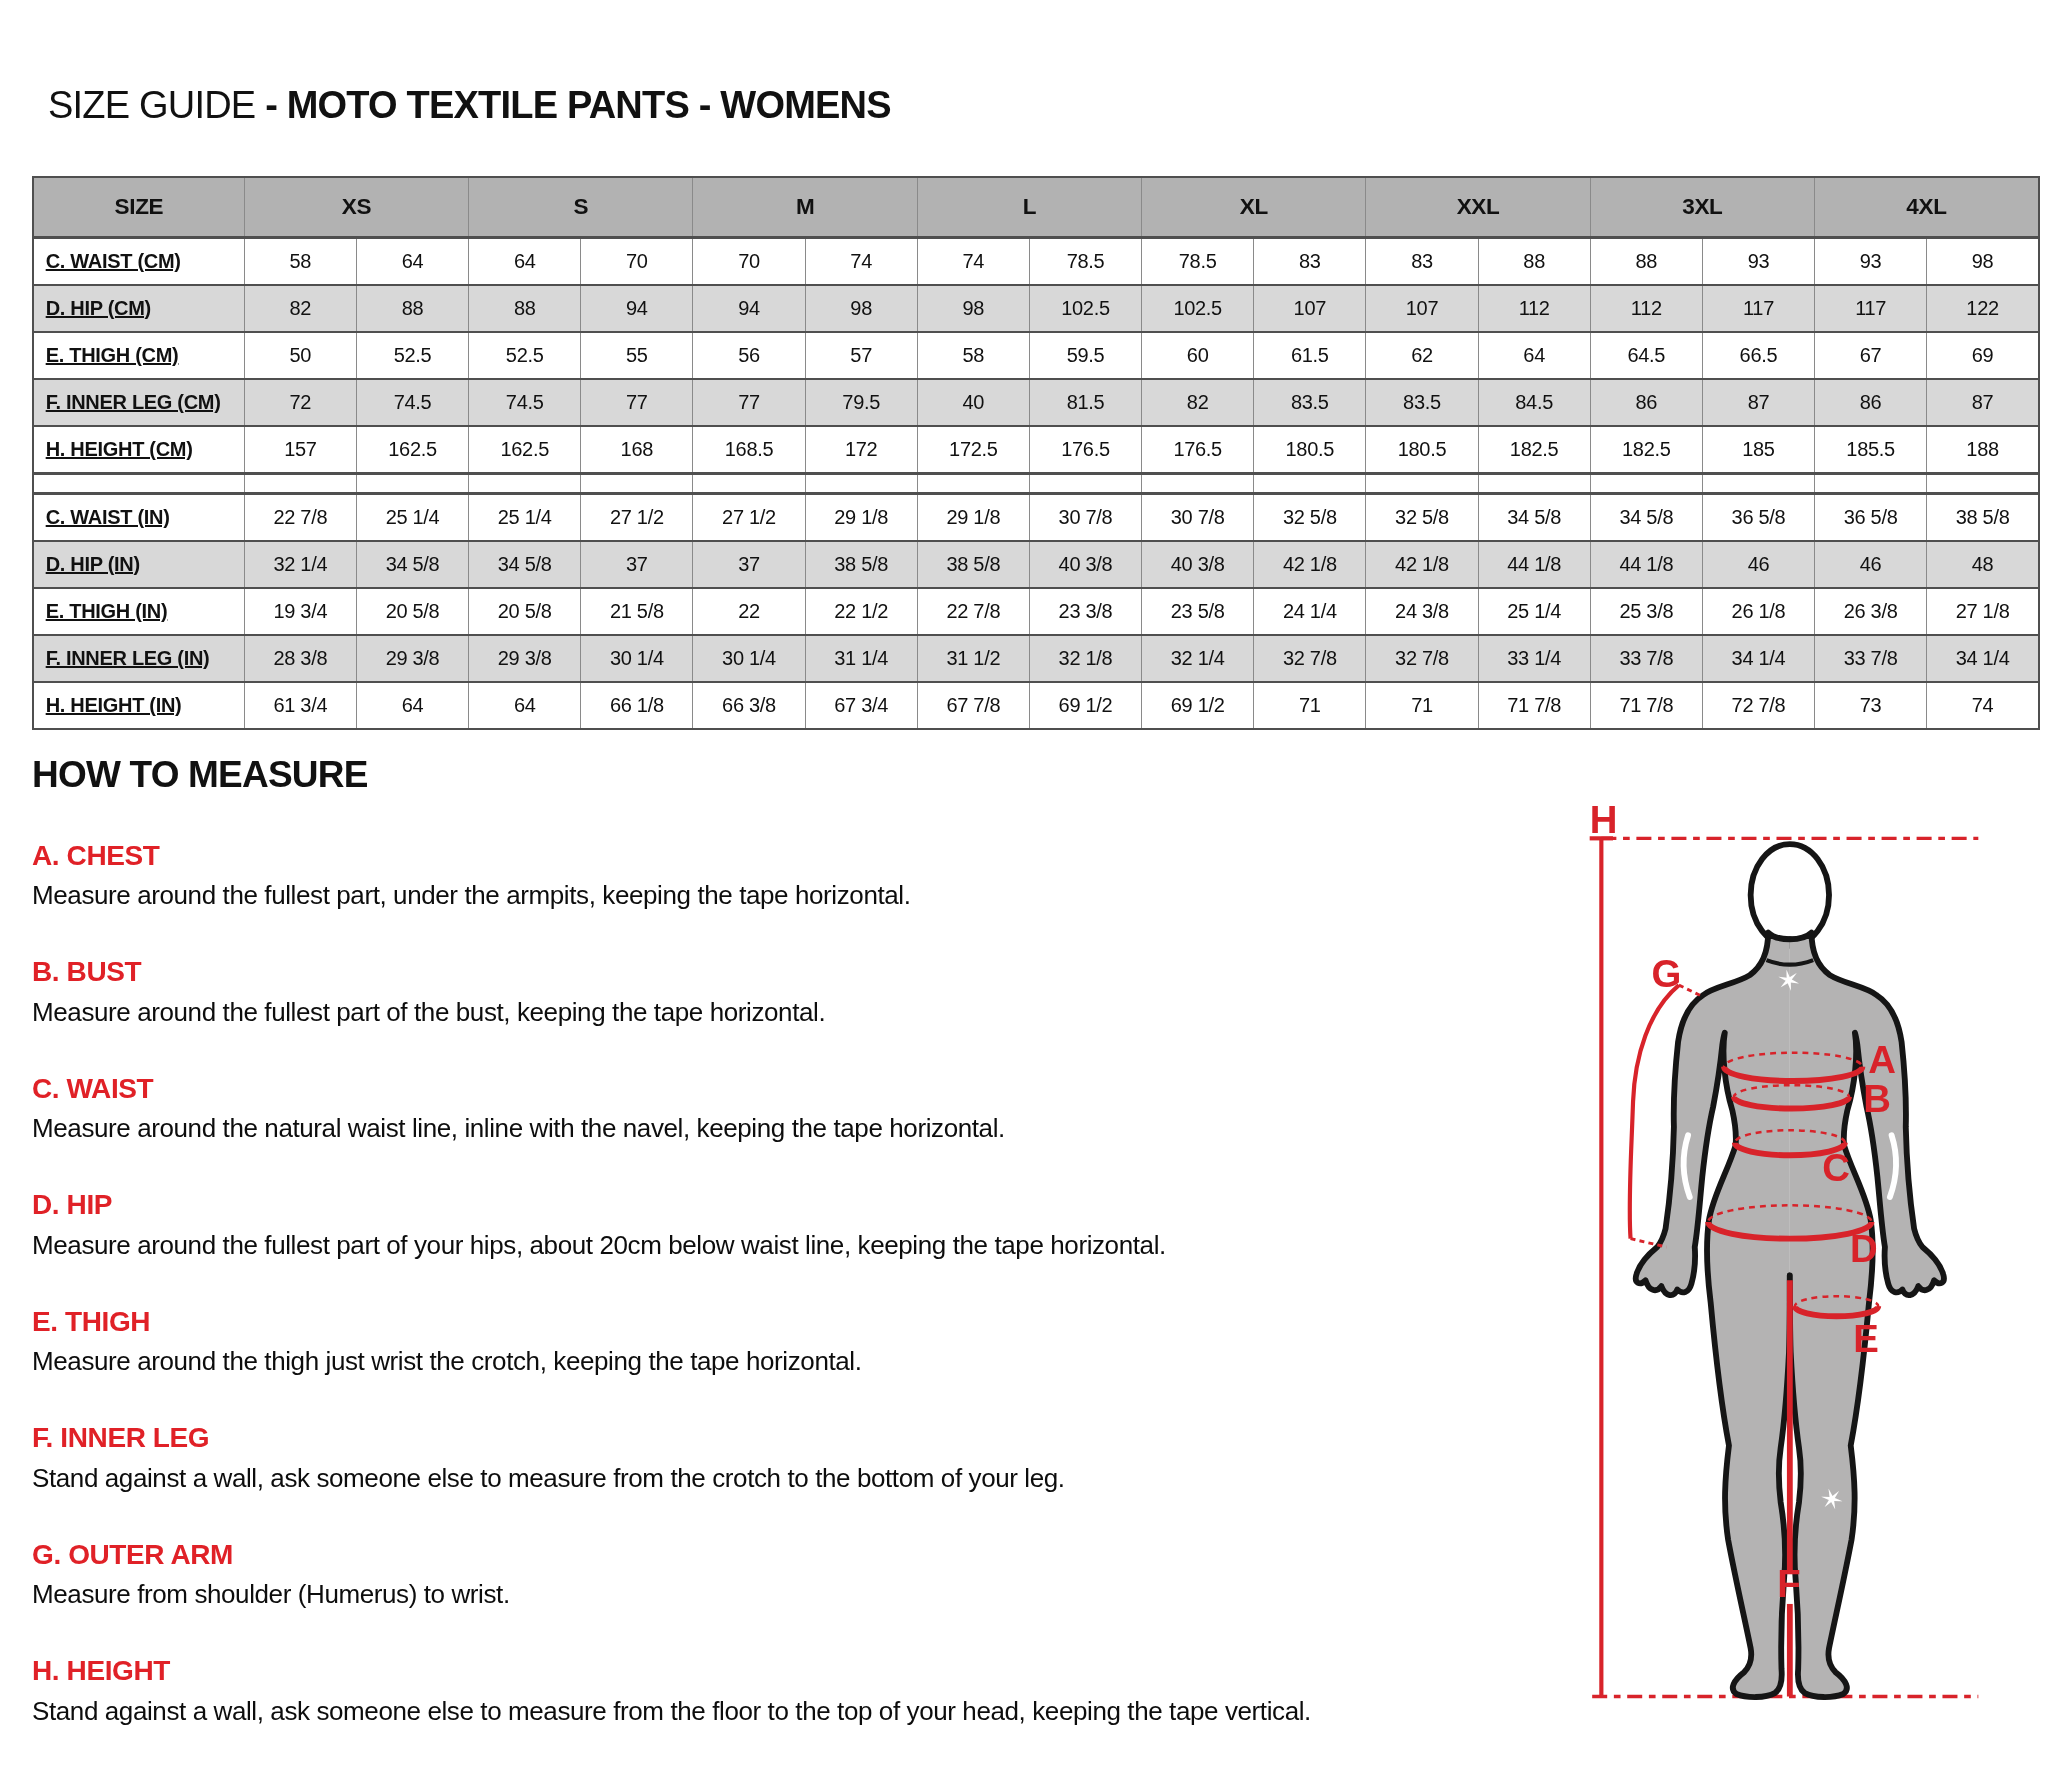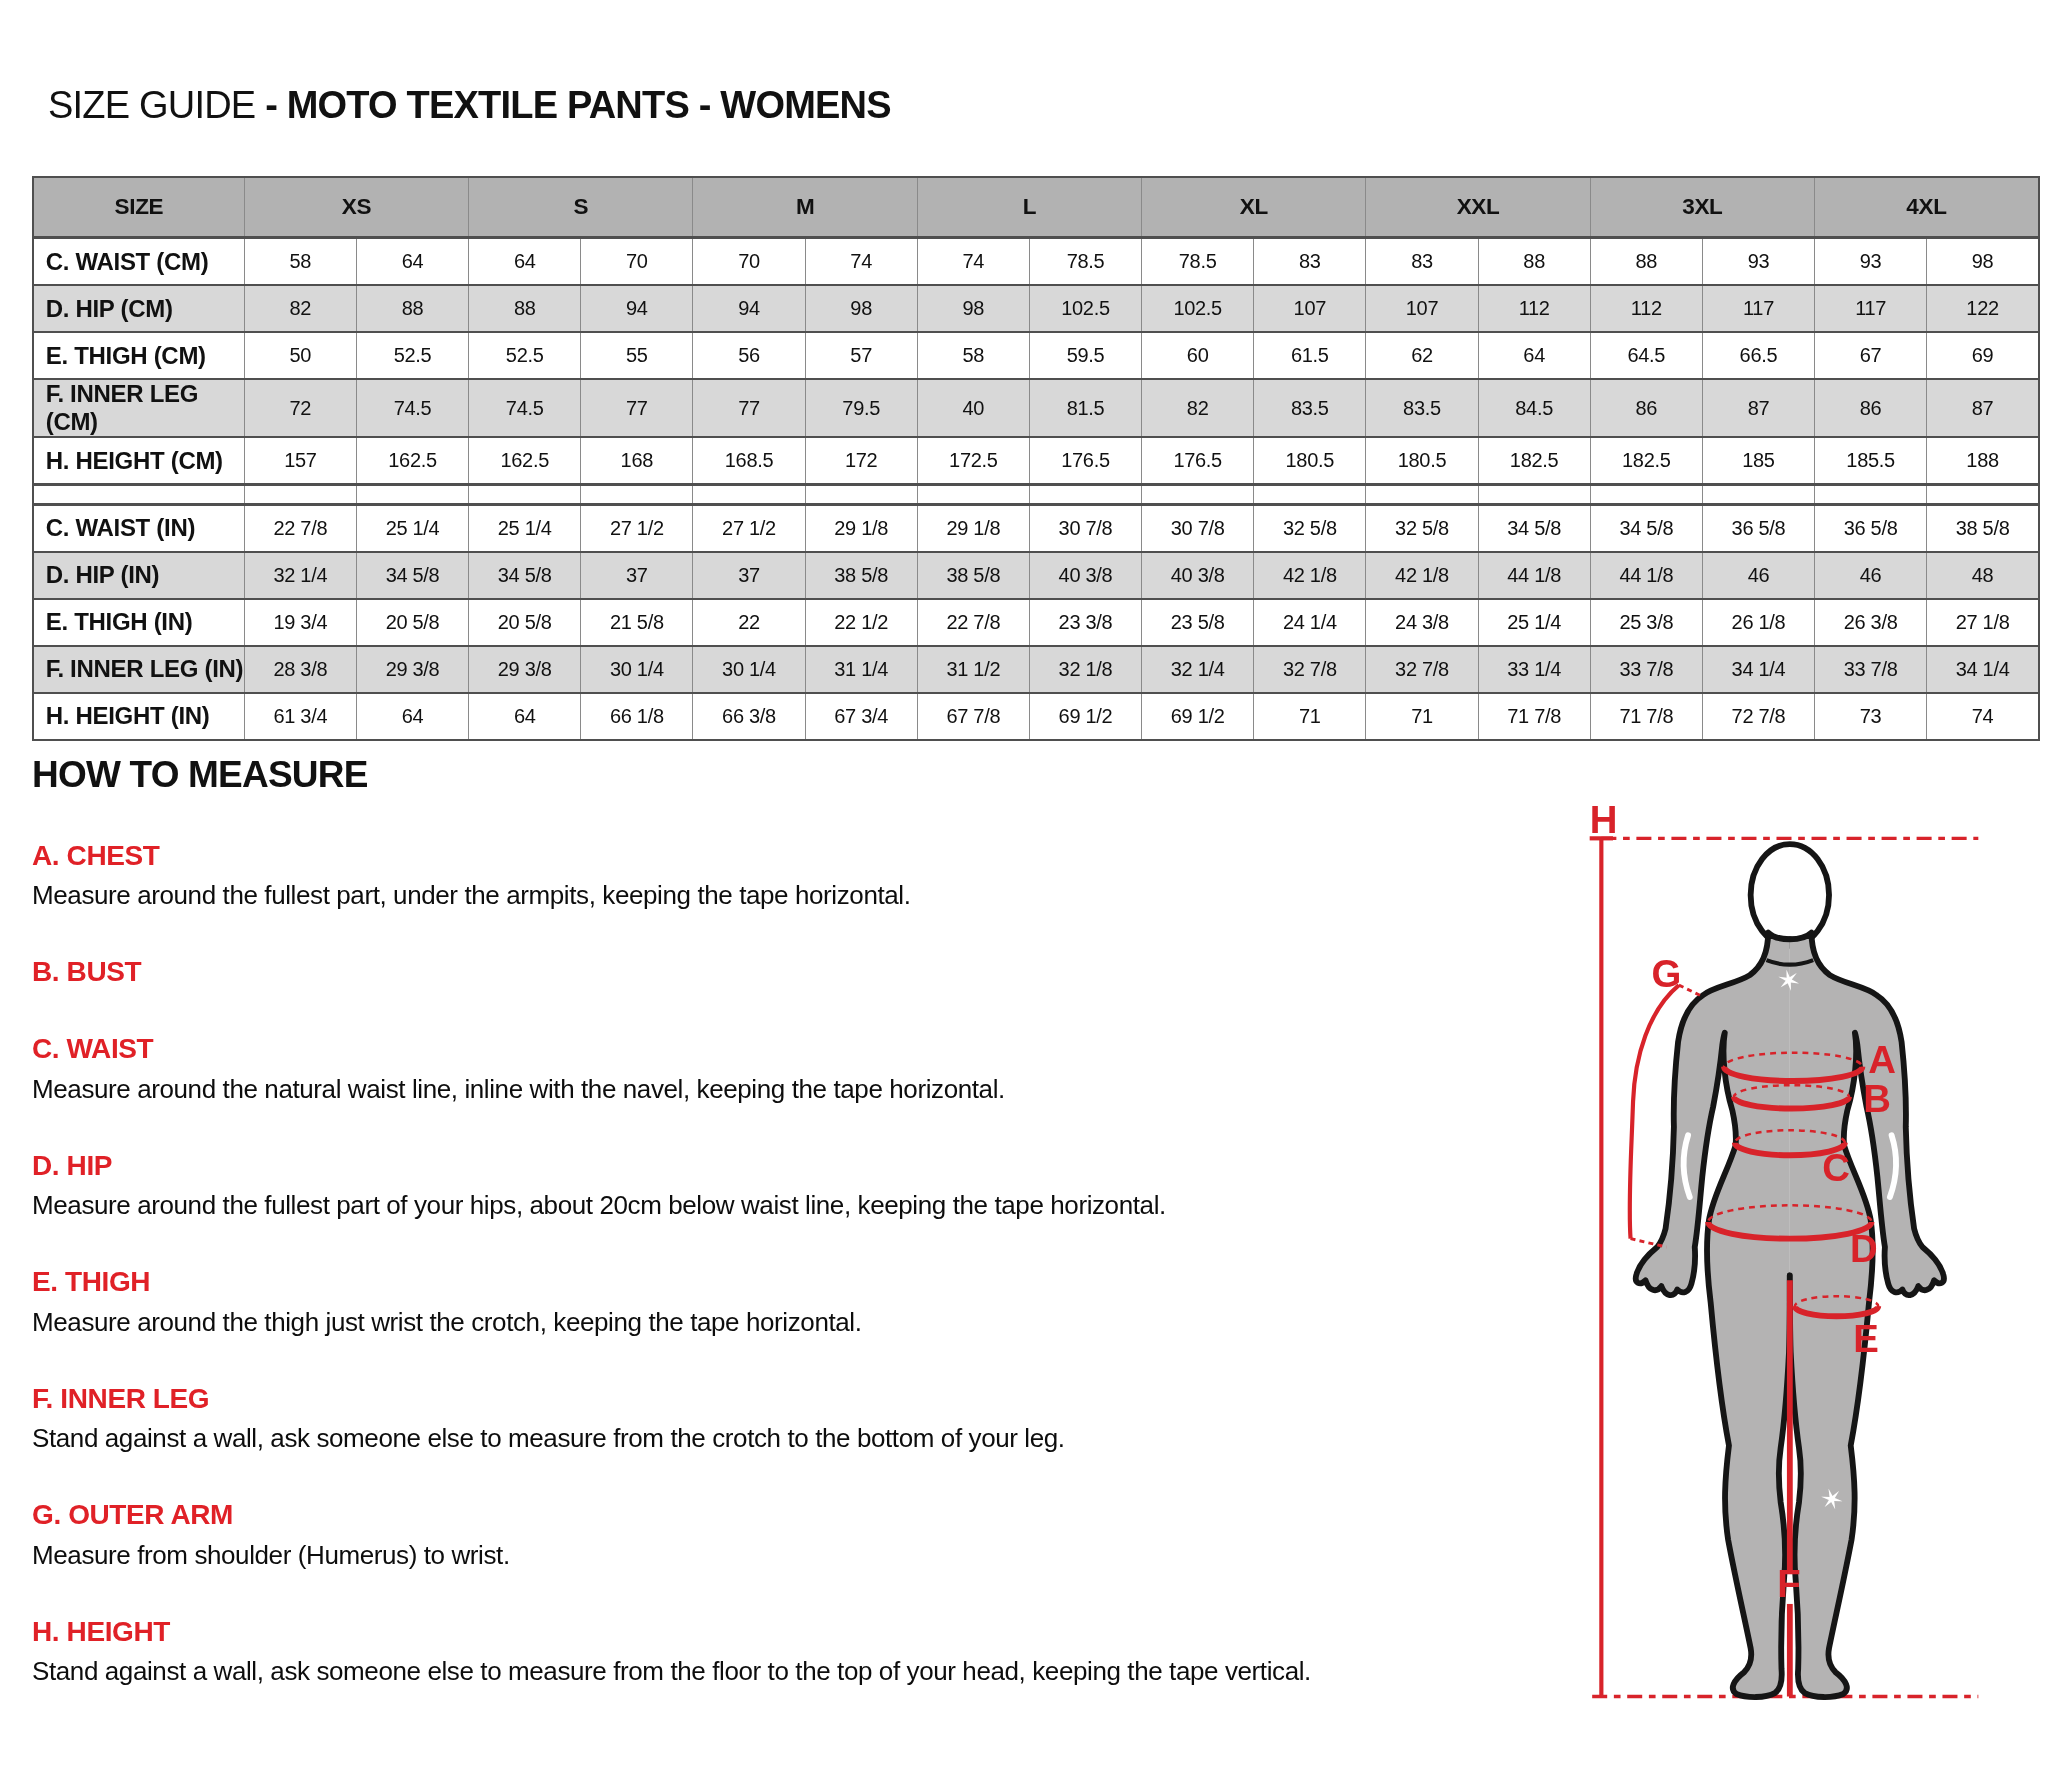--- a/index.html
+++ b/index.html
@@ -37,21 +37,21 @@
     font-size:20px;padding:0;
   }
   table.size-table thead tr{
     background:var(--header-bg);
     border-bottom:3.3px solid var(--border-dark);
   }
   table.size-table thead th{height:58px;font-size:22.5px;font-weight:700;}
   table.size-table tbody tr{border-bottom:2.5px solid var(--border-dark);}
   table.size-table tbody tr.shaded{background:var(--row-alt);}
   table.size-table tbody tr th.row-label{
-    text-align:left;padding-left:11.7px;font-weight:700;font-size:24px;
+    text-align:left;padding-left:11.7px;font-weight:700;font-size:20px;text-decoration:underline;
   }
   table.size-table tbody tr:not(.spacer) th,
   table.size-table tbody tr:not(.spacer) td{height:45px;}
   table.size-table tr.spacer{
     border-top:3.3px solid var(--border-dark);
     border-bottom:3.3px solid var(--border-dark);
     background:#ffffff;
   }
   table.size-table tr.spacer td{height:16.7px;}
 
@@ -332,20 +332,21 @@
 
 <h2 class="htm-heading">HOW TO MEASURE</h2>
 
 <div class="measure-sections">
     <div class="measure-section">
       <h3 class="measure-heading">A. CHEST</h3>
       <p class="measure-text">Measure around the fullest part, under the armpits, keeping the tape horizontal.</p>
     </div>
     <div class="measure-section">
       <h3 class="measure-heading">B. BUST</h3>
+      <p class="measure-text">Measure around the fullest part of the bust, keeping the tape horizontal.</p>
     </div>
     <div class="measure-section">
       <h3 class="measure-heading">C. WAIST</h3>
       <p class="measure-text">Measure around the natural waist line, inline with the navel, keeping the tape horizontal.</p>
     </div>
     <div class="measure-section">
       <h3 class="measure-heading">D. HIP</h3>
       <p class="measure-text">Measure around the fullest part of your hips, about 20cm below waist line, keeping the tape horizontal.</p>
     </div>
     <div class="measure-section">

